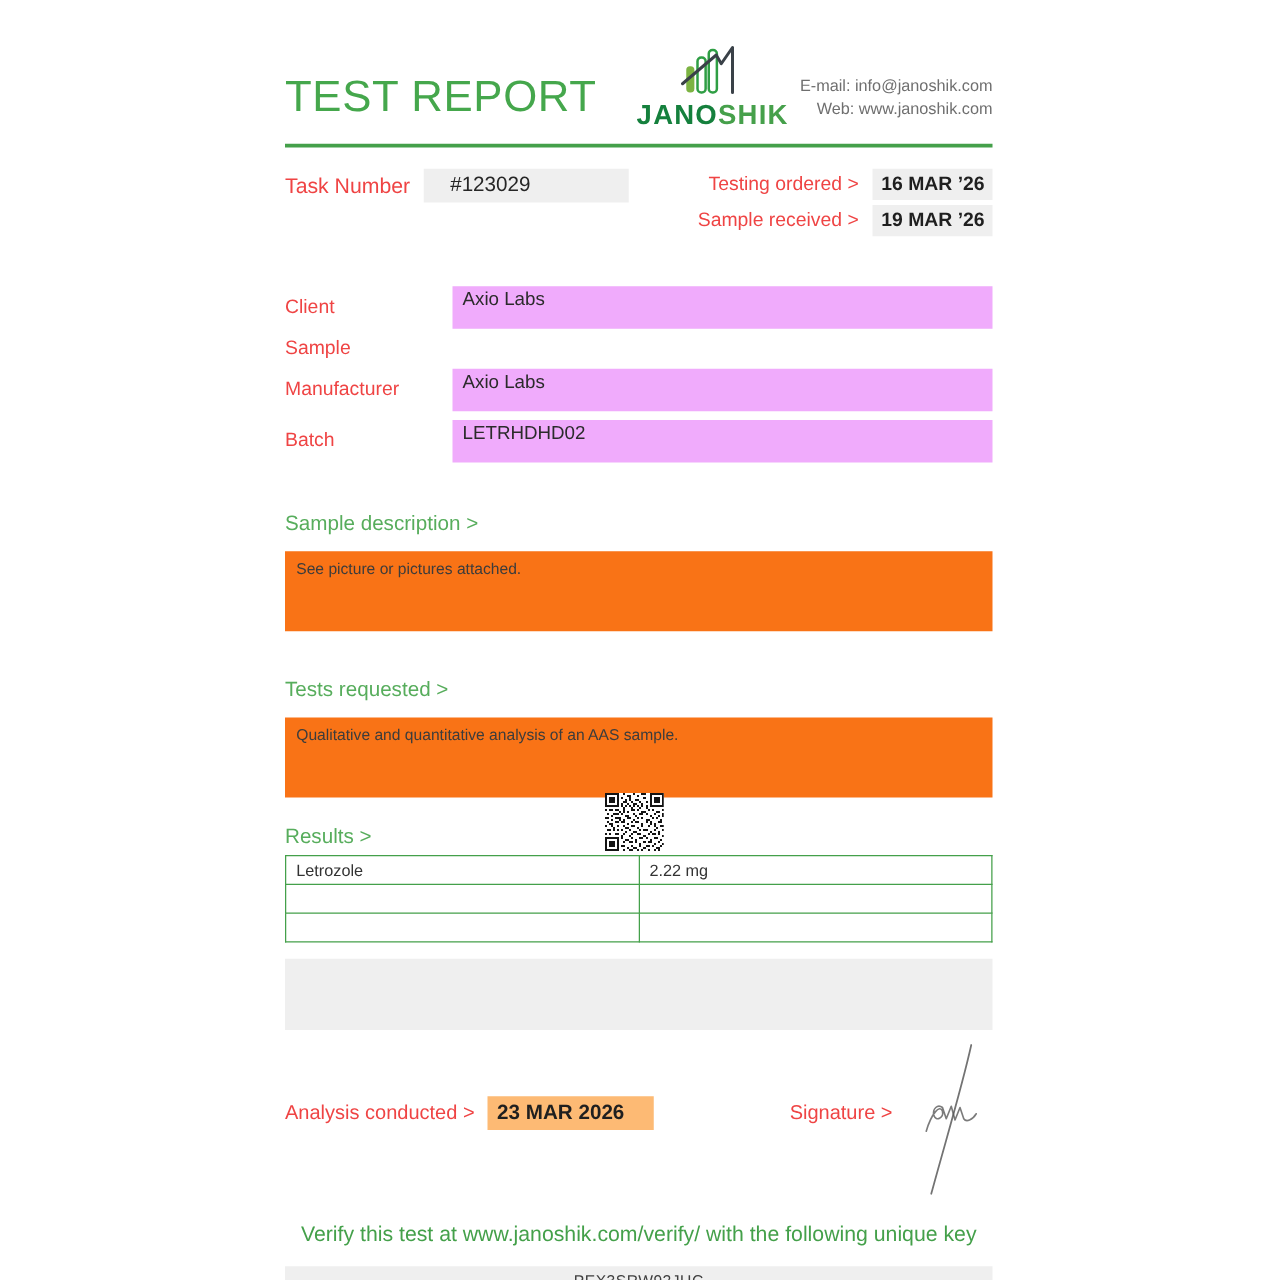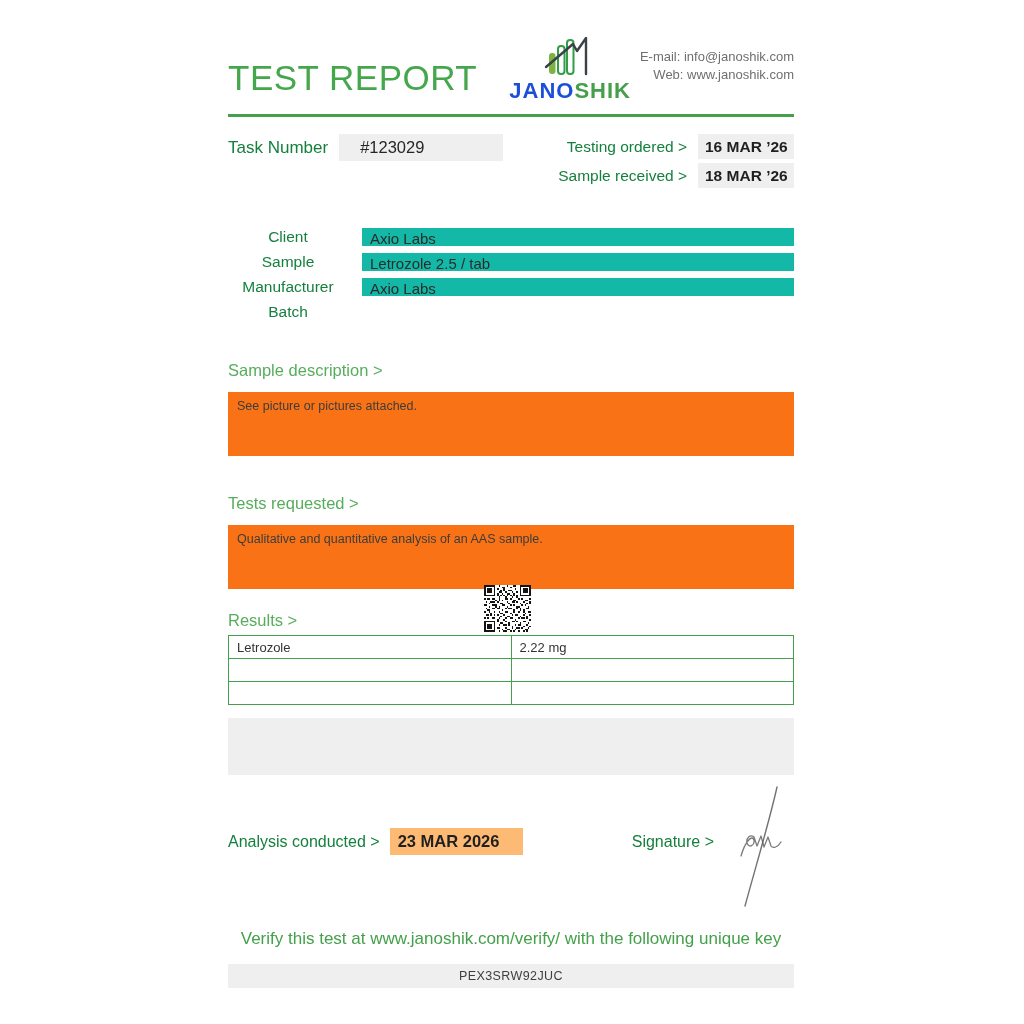--- a/index.html
+++ b/index.html
@@ -5,41 +5,41 @@
   * { box-sizing: border-box; margin: 0; padding: 0; }
   html, body { width: 1024px; height: 1024px; background: #ffffff; overflow: hidden; }
   body { font-family: "Liberation Sans", sans-serif; position: relative; color: #2e2e2e; }
   .page { position: absolute; left: 228px; top: 0; width: 566px; }
 
   
   .header { display: flex; padding-top: 36px; }
   .report-title { font-size: 35px; font-weight: 400; letter-spacing: 0.5px; color: #45a74c; margin-top: 22px; white-space: nowrap; }
   .logo { margin-left: 32px; text-align: center; width: 118px; flex-shrink: 0; }
   .logo-text { font-size: 22px; font-weight: bold; letter-spacing: 1px; margin-top: -2px; }
-  .logo-text .p1 { color: #1d4ed8; }
+  .logo-text .p1 { color: #15803d; }
   .logo-text .p2 { color: #46a04b; }
-  .contact { margin-left: auto; margin-top: 12px; text-align: right; font-size: 13px; line-height: 17.5px; color: #6f6f6f; white-space: nowrap; }
+  .contact { margin-left: auto; margin-top: 24px; text-align: right; font-size: 13px; line-height: 17.5px; color: #6f6f6f; white-space: nowrap; }
   .divider { margin-top: 10px; height: 3px; background: #44a04a; }
 
   
   .task-row { margin-top: 17px; display: flex; align-items: flex-start; }
   .task-left { display: flex; align-items: center; }
-  .green-label { color: #15803d; text-align: center; }
+  .green-label { color: #ef4444; }
   .task-label { font-size: 17px; margin-right: 11px; white-space: nowrap; }
   .task-box { width: 164px; height: 27px; line-height: 27px; background: #efefef; padding-left: 21px; font-size: 16.5px; color: #262626; }
   .dates { margin-left: auto; }
   .date-row { display: flex; align-items: center; justify-content: flex-end; margin-bottom: 4px; }
   .date-label { font-size: 15.5px; white-space: nowrap; }
   .date-box { width: 96px; height: 25px; line-height: 25px; background: #efefef; margin-left: 11px; padding-left: 7px; font-size: 15.5px; font-weight: 600; color: #1f1f1f; white-space: nowrap; }
 
   
   .info { margin-top: 36px; }
   .info-row { display: flex; align-items: center; margin-bottom: 7px; gap: 14px; }
   .info-label { width: 120px; font-size: 15.5px; flex-shrink: 0; }
-  .info-box { flex: 1; height: 18px; line-height: 22px; background: #14b8a6; padding-left: 8px; font-size: 15px; color: #2b2b2b; }
+  .info-box { flex: 1; height: 34px; line-height: 22px; background: #f0abfc; padding-left: 8px; font-size: 15px; color: #2b2b2b; }
 
   
   .section-label { font-size: 16.5px; color: #57ad5c; }
   .big-box { margin-top: 12px; background: #f97316; height: 64px; padding: 7px 9px; font-size: 12.5px; color: #3c3c3c; }
   .mt40 { margin-top: 40px; } .mt24 { margin-top: 38px; }
 
   
   .results-head { position: relative; height: 46px; }
   .results-head .section-label { position: absolute; left: 0; bottom: 5px; }
   .qr { position: absolute; left: 256px; top: -4px; width: 47px; height: 47px; }
@@ -93,40 +93,40 @@
       <span class="green-label task-label">Task Number</span>
       <span class="task-box">#123029</span>
     </div>
     <div class="dates">
       <div class="date-row">
         <span class="green-label date-label">Testing ordered  &gt;</span>
         <span class="date-box">16 MAR ’26</span>
       </div>
       <div class="date-row">
         <span class="green-label date-label">Sample received &gt;</span>
-        <span class="date-box">18 MAR ’26</span>
+        <span class="date-box">19 MAR ’26</span>
       </div>
     </div>
   </div>
 
   <div class="info">
     <div class="info-row">
       <span class="green-label info-label">Client</span>
       <span class="info-box">Axio Labs</span>
     </div>
     <div class="info-row">
       <span class="green-label info-label">Sample</span>
-      <span class="info-box">Letrozole 2.5 / tab</span>
     </div>
     <div class="info-row">
       <span class="green-label info-label">Manufacturer</span>
       <span class="info-box">Axio Labs</span>
     </div>
     <div class="info-row">
       <span class="green-label info-label">Batch</span>
+      <span class="info-box">LETRHDHD02</span>
     </div>
   </div>
 
   <div class="section-label mt40">Sample description &gt;</div>
   <div class="big-box">See picture or pictures attached.</div>
 
   <div class="section-label mt24">Tests requested &gt;</div>
   <div class="big-box">Qualitative and quantitative analysis of an AAS sample.</div>
 
   <div class="results-head">

